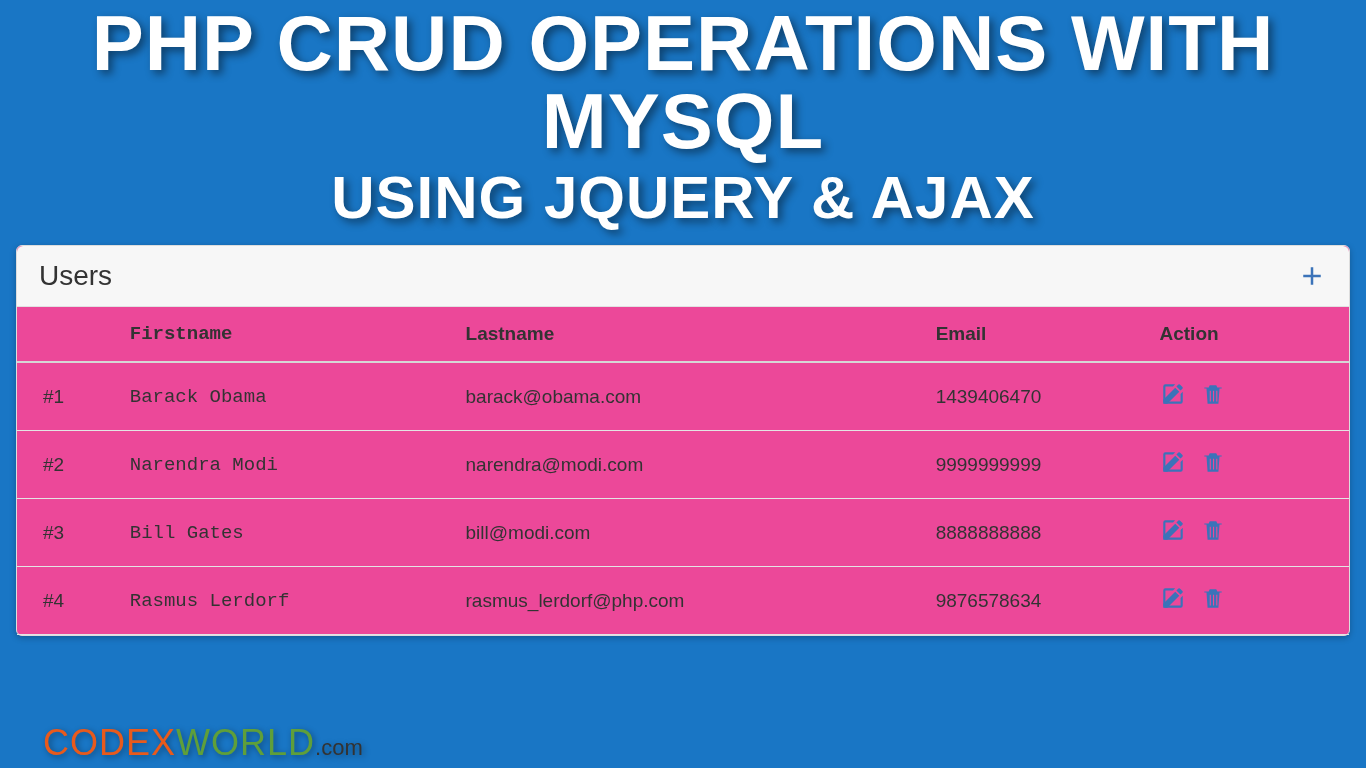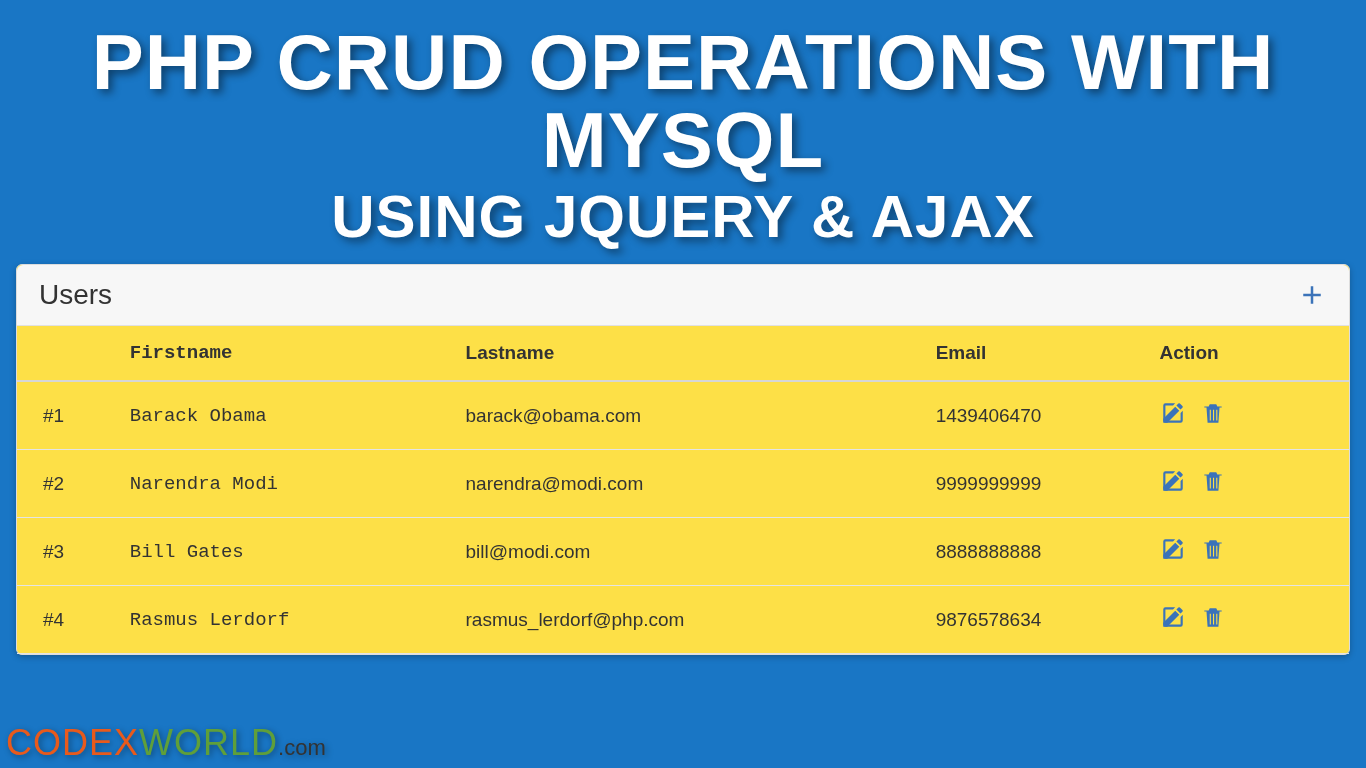--- a/index.html
+++ b/index.html
@@ -7,35 +7,35 @@
   font-family: "Helvetica Neue", Helvetica, Arial, sans-serif;
   background: #1976c5;
   width: 1366px;
   height: 768px;
   overflow: hidden;
   position: relative;
 }
 .hero {
   text-align: center;
   color: #fff;
-  padding-top: 23px;
+  padding-top: 4px;
 }
 .hero h1 {
   font-family: Impact, "Arial Black", sans-serif;
   font-weight: 900;
   letter-spacing: 1px;
   text-shadow: 4px 4px 8px rgba(0,0,0,0.45);
 }
 .title1 { font-size: 78px; line-height: 1; }
 .title2 { font-size: 70px; line-height: 1.05; margin-top: 4px; font-variant: small-caps; }
 .title3 { font-size: 60px; line-height: 1.05; margin-top: 6px; text-transform: uppercase; }
 
 .panel {
   margin: 16px 16px 16px 16px;
-  background: #fde047;
+  background: #ec4899;
   border: 1px solid #ddd;
   border-radius: 6px;
   box-shadow: 0 2px 6px rgba(0,0,0,0.25);
 }
 .panel-header {
   display: flex;
   align-items: center;
   justify-content: space-between;
   padding: 14px 22px;
   background: #f7f7f7;
@@ -78,21 +78,21 @@
 
 .brand {
   position: absolute;
   left: 6px;
   bottom: 4px;
   font-family: Impact, "Arial Black", sans-serif;
   font-size: 36px;
   letter-spacing: 1px;
   text-shadow: 2px 2px 6px rgba(0,0,0,0.4);
 }
-.brand .c1 { color: #e85a1c; }
+.brand .c1 { color: #e85a1c; margin-left: 37px; }
 .brand .c2 { color: #5f9f3a; }
 .brand .c3 { color: #333; font-size: 22px; letter-spacing: 0; }
 </style>
 </head>
 <body>
 
 <div class="hero">
   <h1 class="title1">PHP CRUD OPERATIONS WITH MYSQL</h1>
   <h1 class="title3">using jQuery &amp; Ajax</h1>
 </div>

